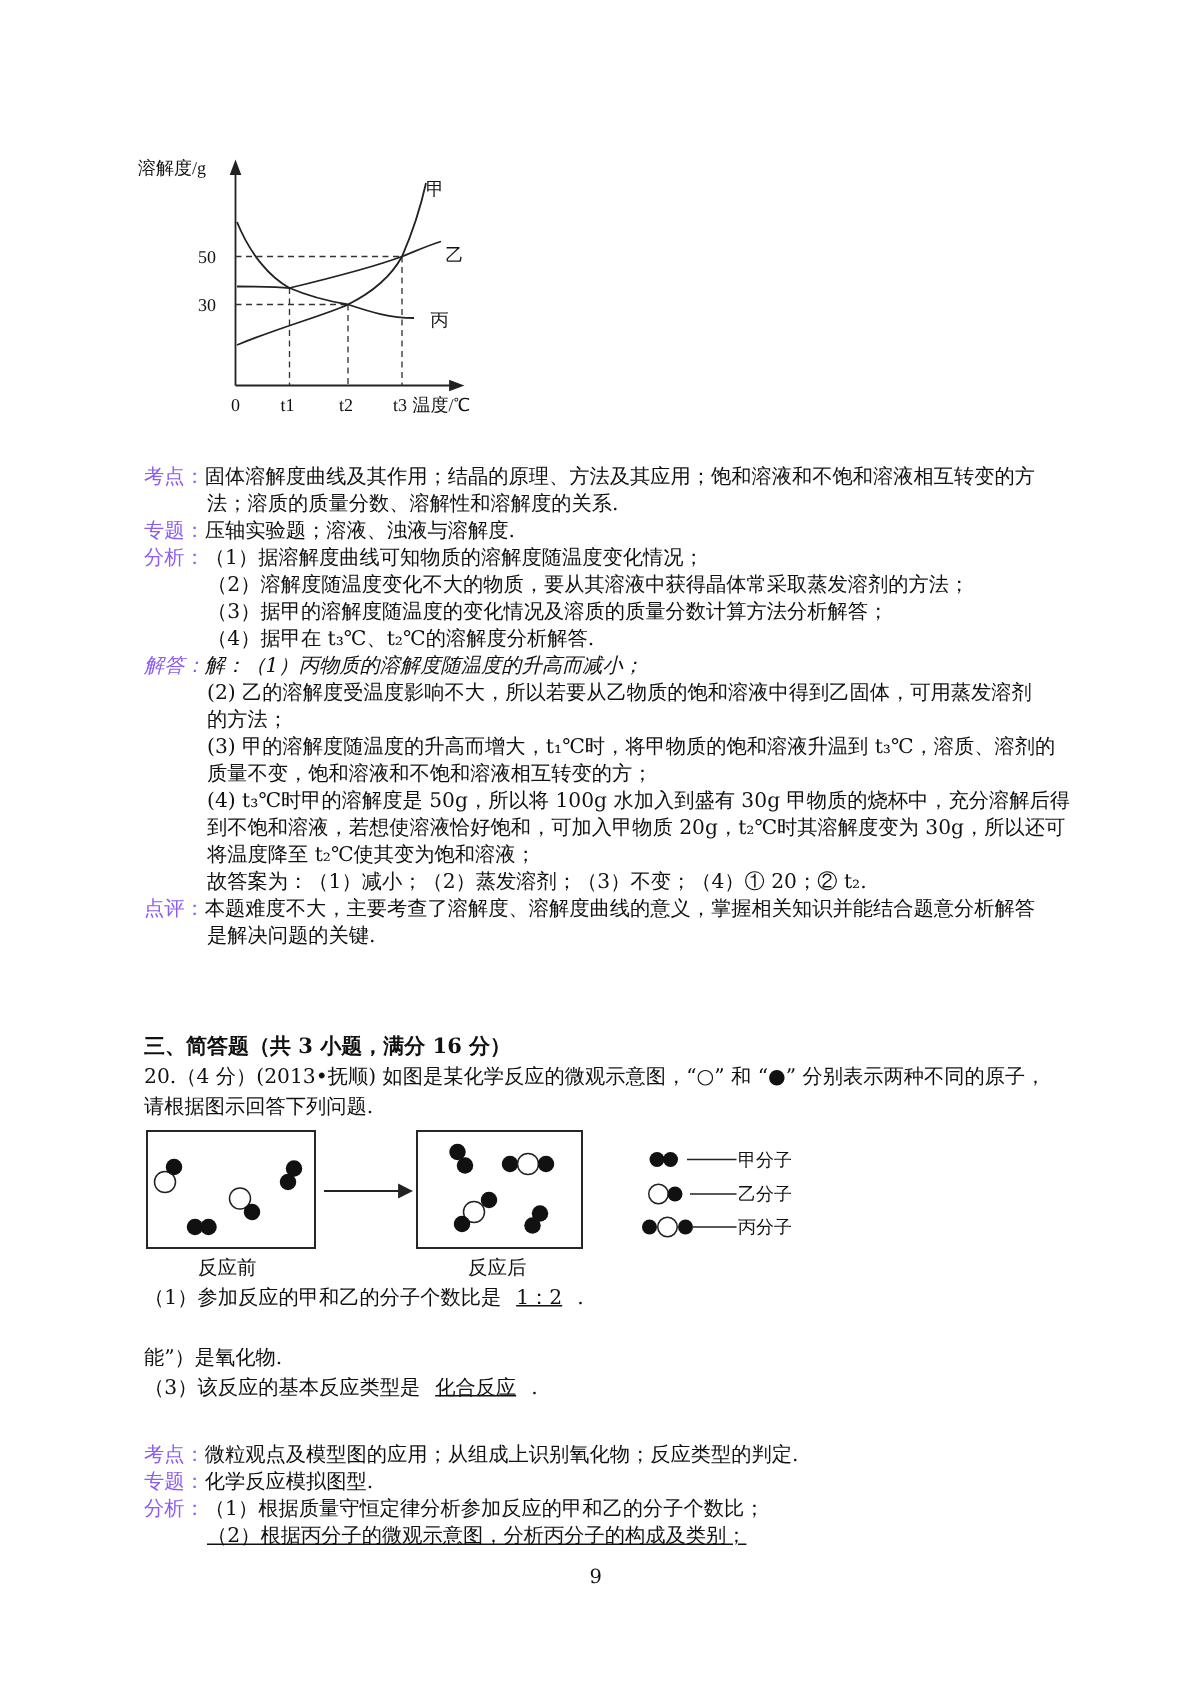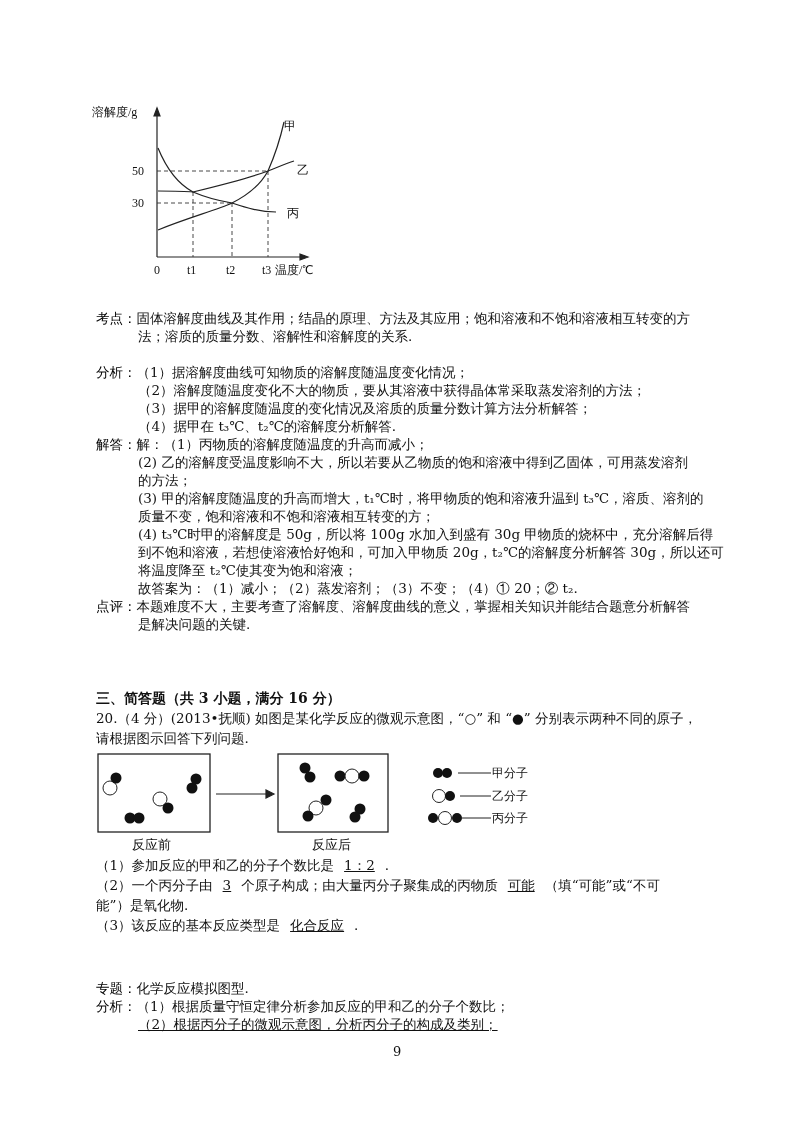--- a/index.html
+++ b/index.html
@@ -1,21 +1,21 @@
 <!DOCTYPE html>
 <html><head>
 <meta charset="utf-8">
 <style>
   html, body { margin: 0; padding: 0; background: #ffffff; }
   body { width: 800px; height: 1132px; position: relative; overflow: hidden;
          font-family: "DejaVu Serif", "Liberation Serif", serif; color: #111; }
   .page { position: absolute; left: 0; top: 0; width: 800px; height: 1132px; }
   .chart { position: absolute; left: 92px; top: 100px; width: 240px; height: 185px; }
   .txt { position: absolute; font-size: 13.5px; line-height: 18px; white-space: nowrap; }
-  .lbl { color: #000000; }
+  .lbl { color: #8b5cf6; }
   .indent { position: absolute; left: 138px; font-size: 13.5px; line-height: 18px; white-space: nowrap; }
   .heading { font-weight: bold; font-size: 14px; }
   .blank { text-decoration: underline; padding: 0 10px; }
   .diagram { position: absolute; left: 96px; top: 752px; width: 450px; height: 100px; }
   .pageno { position: absolute; left: 393px; top: 1044px; font-size: 13px; }
 </style>
 </head>
 <body>
 
 <div class="page">
@@ -51,35 +51,38 @@
       <text x="192" y="30">甲</text>
       <text x="205" y="74">乙</text>
       <text x="195" y="117">丙</text>
     </g>
   </svg>
 
   <div class="txt" style="left:96px; top:309px;">
     <span class="lbl">考点：</span><span>固体溶解度曲线及其作用；结晶的原理、方法及其应用；饱和溶液和不饱和溶液相互转变的方</span>
   </div>
   <div class="indent" style="top:327px;">法；溶质的质量分数、溶解性和溶解度的关系.</div>
+  <div class="txt" style="left:96px; top:345px;">
+    <span class="lbl">专题：</span><span>压轴实验题；溶液、浊液与溶解度.</span>
+  </div>
   <div class="txt" style="left:96px; top:363px;">
     <span class="lbl">分析：</span><span>（1）据溶解度曲线可知物质的溶解度随温度变化情况；</span>
   </div>
   <div class="indent" style="top:381px;">（2）溶解度随温度变化不大的物质，要从其溶液中获得晶体常采取蒸发溶剂的方法；</div>
   <div class="indent" style="top:399px;">（3）据甲的溶解度随温度的变化情况及溶质的质量分数计算方法分析解答；</div>
   <div class="indent" style="top:417px;">（4）据甲在 t₃℃、t₂℃的溶解度分析解答.</div>
-  <div class="txt" style="left:96px; top:435px;">
+  <div class="txt" style="left:96px; top:435px;font-style:italic;">
     <span class="lbl">解答：</span><span>解：（1）丙物质的溶解度随温度的升高而减小；</span>
   </div>
   <div class="indent" style="top:453px;">(2) 乙的溶解度受温度影响不大，所以若要从乙物质的饱和溶液中得到乙固体，可用蒸发溶剂</div>
   <div class="indent" style="top:471px;">的方法；</div>
   <div class="indent" style="top:489px;">(3) 甲的溶解度随温度的升高而增大，t₁℃时，将甲物质的饱和溶液升温到 t₃℃，溶质、溶剂的</div>
   <div class="indent" style="top:507px;">质量不变，饱和溶液和不饱和溶液相互转变的方；</div>
   <div class="indent" style="top:525px;text-align:center;">(4) t₃℃时甲的溶解度是 50g，所以将 100g 水加入到盛有 30g 甲物质的烧杯中，充分溶解后得</div>
-  <div class="indent" style="top:543px;">到不饱和溶液，若想使溶液恰好饱和，可加入甲物质 20g，t₂℃的溶解度分析解答 30g，所以还可</div>
+  <div class="indent" style="top:543px;">到不饱和溶液，若想使溶液恰好饱和，可加入甲物质 20g，t₂℃时其溶解度变为 30g，所以还可</div>
   <div class="indent" style="top:561px;">将温度降至 t₂℃使其变为饱和溶液；</div>
   <div class="indent" style="top:579px;">故答案为：（1）减小；（2）蒸发溶剂；（3）不变；（4）① 20；② t₂.</div>
   <div class="txt" style="left:96px; top:597px;">
     <span class="lbl">点评：</span><span>本题难度不大，主要考查了溶解度、溶解度曲线的意义，掌握相关知识并能结合题意分析解答</span>
   </div>
   <div class="indent" style="top:615px;">是解决问题的关键.</div>
 
   <div class="txt heading" style="left:96px; top:689px;">三、简答题（共 3 小题，满分 16 分）</div>
 
   <div class="txt" style="left:96px; top:709px;">20.（4 分）(2013•抚顺) 如图是某化学反应的微观示意图，“○” 和 “●” 分别表示两种不同的原子，</div>
@@ -138,28 +141,28 @@
     </g>
     <g font-family="Liberation Sans, sans-serif" font-size="13" fill="#111">
       <text x="36" y="97">反应前</text>
       <text x="216" y="97">反应后</text>
     </g>
   </svg>
 
   <div class="txt" style="left:96px; top:856px;">
     <span>（1）参加反应的甲和乙的分子个数比是</span><span class="blank">1：2</span><span>.</span>
   </div>
-  <div class="txt" style="left:96px; top:876px;">
-    <span>（2）一个丙分子由</span><span class="blank">3</span><span>个原子构成；由大量丙分子聚集成的丙物质</span><span class="blank">可能</span><span>（填“可能”或“不可</span>
-  </div>
   <div class="txt" style="left:96px; top:896px;">能”）是氧化物.</div>
   <div class="txt" style="left:96px; top:916px;">
     <span>（3）该反应的基本反应类型是</span><span class="blank">化合反应</span><span>.</span>
   </div>
 
+  <div class="txt" style="left:96px; top:961px;">
+    <span class="lbl">考点：</span><span>微粒观点及模型图的应用；从组成上识别氧化物；反应类型的判定.</span>
+  </div>
   <div class="txt" style="left:96px; top:979px;">
     <span class="lbl">专题：</span><span>化学反应模拟图型.</span>
   </div>
   <div class="txt" style="left:96px; top:997px;">
     <span class="lbl">分析：</span><span>（1）根据质量守恒定律分析参加反应的甲和乙的分子个数比；</span>
   </div>
   <div class="indent" style="top:1015px;text-decoration:underline;">（2）根据丙分子的微观示意图，分析丙分子的构成及类别；</div>
 
   <div class="pageno">9</div>
 </div>

